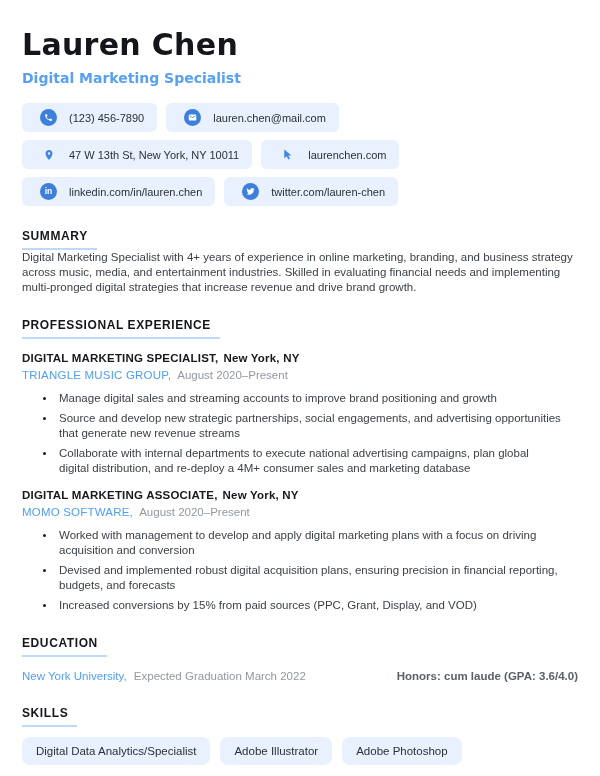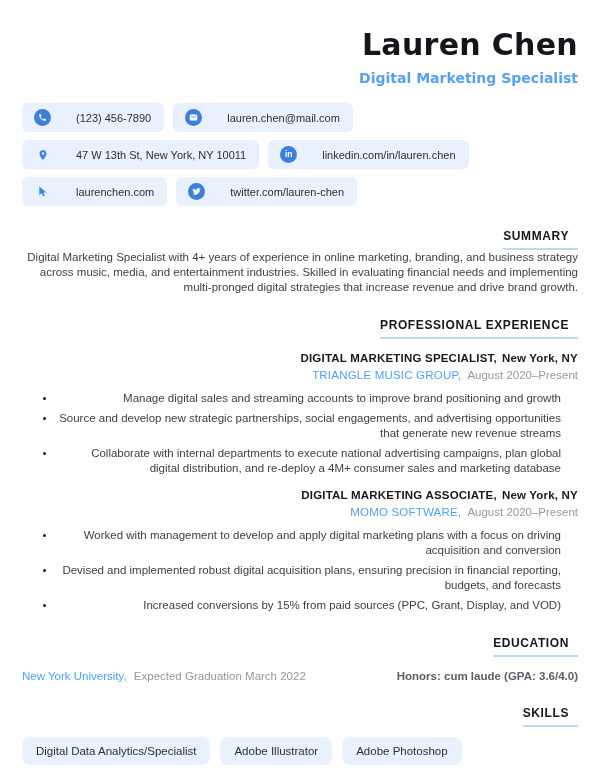--- a/index.html
+++ b/index.html
@@ -1,35 +1,35 @@
 <!DOCTYPE html>
 <html><head>
 <meta charset="utf-8">
 <style>
   * { margin: 0; padding: 0; box-sizing: border-box; }
   html, body { width: 600px; height: 776px; background: #ffffff; overflow: hidden; }
   body { font-family: "Liberation Sans", sans-serif; color: #3c4148; }
-  .page { width: 600px; height: 588px; padding: 28px 22px 20px 22px; background: #fff; text-align: right; }
+  .page { width: 600px; height: 588px; padding: 28px 22px 20px 22px; background: #fff; }
 
   
   .name {
     font-family: "DejaVu Sans", sans-serif;
     font-size: 30px; line-height: 34px; font-weight: 700;
     color: #14161b; letter-spacing: 0.3px;
   }
   .subtitle {
     margin-top: 7px; font-family: "DejaVu Sans", sans-serif;
     font-size: 14px; line-height: 18px; font-weight: 700; color: #57a0f2;
   }
 
   
   .contact { margin-top: 16px; display: flex; flex-wrap: wrap; gap: 8px 9px; max-width: 560px; }
   .chip {
-    display: inline-flex; align-items: center; gap: 25px;
-    background: #e8f1fd; border-radius: 6px; padding: 6px 13px 6px 12px;
+    display: inline-flex; align-items: center; gap: 12px;
+    background: #e8f1fd; border-radius: 6px; padding: 6px 13px 6px 18px;
     font-size: 11px; line-height: 14px; color: #2c3036; cursor: pointer;
   }
   .cicon {
     width: 17px; height: 17px; border-radius: 50%; background: #3d7fdb;
     display: inline-flex; align-items: center; justify-content: center; flex: none;
   }
   .cicon svg { display: block; }
   .flaticon { width: 17px; height: 17px; display: inline-flex; align-items: center; justify-content: center; flex: none; }
   .in-glyph { color: #fff; font-size: 8.5px; font-weight: 700; line-height: 1; letter-spacing: 0; }
 
@@ -100,33 +100,33 @@
     <div class="chip">
       <span class="flaticon">
         <svg width="12" height="14" viewBox="0 0 24 24">
             <path fill="#3d85e6" fill-rule="evenodd" d="M12 2C8.13 2 5 5.13 5 9c0 5.25 7 13 7 13s7-7.75 7-13c0-3.87-3.13-7-7-7zm0 9.5a2.5 2.5 0 1 1 0-5 2.5 2.5 0 0 1 0 5z"></path>
           </svg>
       </span>
       <span>47 W 13th St, New York, NY 10011</span>
     </div>
 
     <div class="chip">
-      <span class="cicon">
-        <span class="in-glyph">in</span>
-      </span>
-      <span>linkedin.com/in/lauren.chen</span>
-    </div>
-
-    <div class="chip">
       <span class="flaticon">
         <svg width="11" height="13" viewBox="0 0 24 24">
             <path fill="#3d85e6" d="M5 1v19l5.5-4.3 3.1 7.2 3.4-1.5-3.1-7.1h6.6L5 1z"></path>
           </svg>
       </span>
       <span>laurenchen.com</span>
+    </div>
+
+    <div class="chip">
+      <span class="cicon">
+        <span class="in-glyph">in</span>
+      </span>
+      <span>linkedin.com/in/lauren.chen</span>
     </div>
 
     <div class="chip">
       <span class="cicon">
         <svg width="9" height="9" viewBox="0 0 24 24">
             <path fill="#ffffff" d="M23 4.9c-.8.36-1.66.6-2.57.71a4.5 4.5 0 0 0 1.98-2.48 9 9 0 0 1-2.86 1.09 4.49 4.49 0 0 0-7.77 3.07c0 .35.04.7.11 1.03A12.75 12.75 0 0 1 2.65 3.6a4.48 4.48 0 0 0 1.39 5.99c-.74-.02-1.43-.22-2.03-.56v.06a4.49 4.49 0 0 0 3.6 4.4c-.38.1-.77.16-1.18.16-.29 0-.57-.03-.84-.08a4.5 4.5 0 0 0 4.19 3.12A9 9 0 0 1 1.1 18.55a12.7 12.7 0 0 0 6.88 2.02c8.26 0 12.78-6.84 12.78-12.78l-.01-.58A9.1 9.1 0 0 0 23 4.9z"></path>
           </svg>
       </span>
       <span>twitter.com/lauren-chen</span>
     </div>

